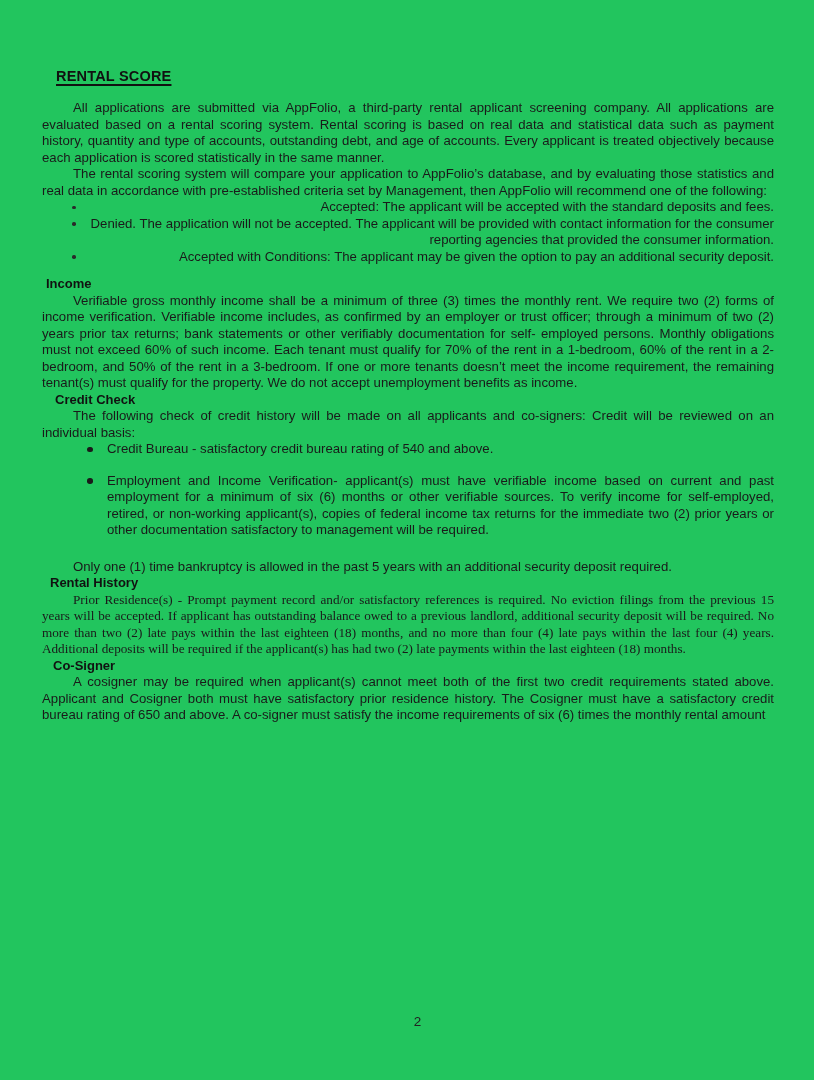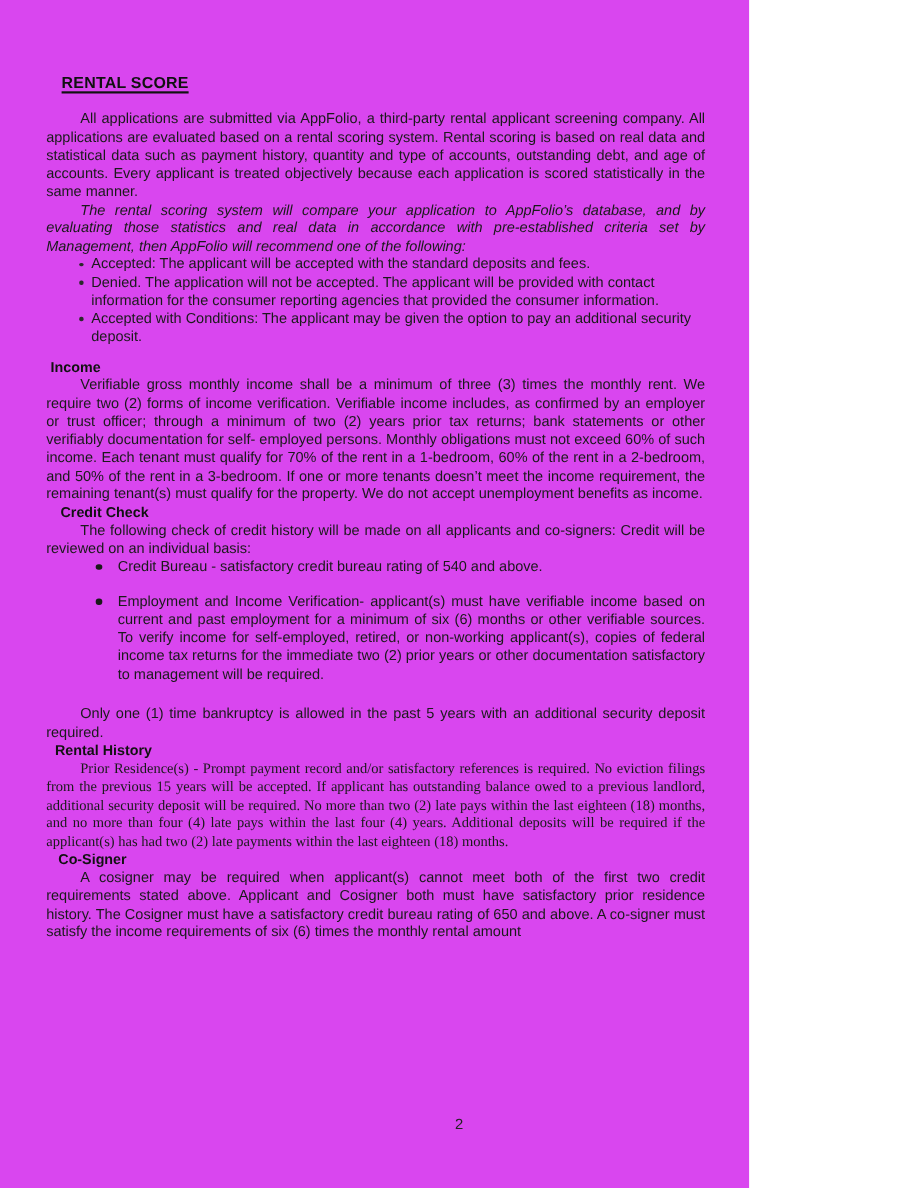--- a/index.html
+++ b/index.html
@@ -2,23 +2,23 @@
 <html><head>
 <meta charset="utf-8">
 <style>
   html, body {
     margin: 0;
     padding: 0;
     background: #ffffff;
   }
   .doc {
     position: relative;
-    width: 681px;
+    width: 814px;
     height: 1080px;
-    background: #d946ef;
+    background: #22c55e;
     color: #1a1a1a;
     font-family: "Liberation Sans", "DejaVu Sans", sans-serif;
     font-size: 13.2px;
     line-height: 16.5px;
     overflow: hidden;
     box-sizing: border-box;
     padding: 68px 40px 0 42px;
   }
   .doc-title {
     font-size: 14.5px;
@@ -42,35 +42,35 @@
   .h-credit    { padding-left: 13px; margin-bottom: 12px; }
   .h-bankruptcy{ padding-left: 8px;  margin-bottom: 12px; }
   .h-rental    { padding-left: 8px;  margin-bottom: 11px; }
   .h-cosigner  { padding-left: 11px; margin-bottom: 11px; }
   p.body-p {
     margin: 0;
     text-align: justify;
     text-indent: 31px;
   }
   .p-intro1     { margin-bottom: 18px; }
-  .p-intro2     { margin-bottom: 9px; font-style: italic;  }
+  .p-intro2     { margin-bottom: 9px;  }
   .p-income     { margin-bottom: 30px; }
   .p-credit     { margin-bottom: 14px; }
   .p-bankruptcy { margin-bottom: 12px; text-align: left; }
   .p-rental     { margin-bottom: 10px; font-family: Liberation Serif, serif; }
   .p-cosigner   { margin-bottom: 0; }
   ul.outcome-list {
     list-style: none;
     margin: 0 0 11px 0;
     padding: 0;
   }
   ul.outcome-list li {
     position: relative;
     padding-left: 41px;
-    text-align: left;
+    text-align: right;
   }
   ul.outcome-list li::before {
     content: "";
     position: absolute;
     left: 30px;
     top: 6.5px;
     width: 3.5px;
     height: 3.5px;
     border-radius: 50%;
     background: #2a2a2a;

